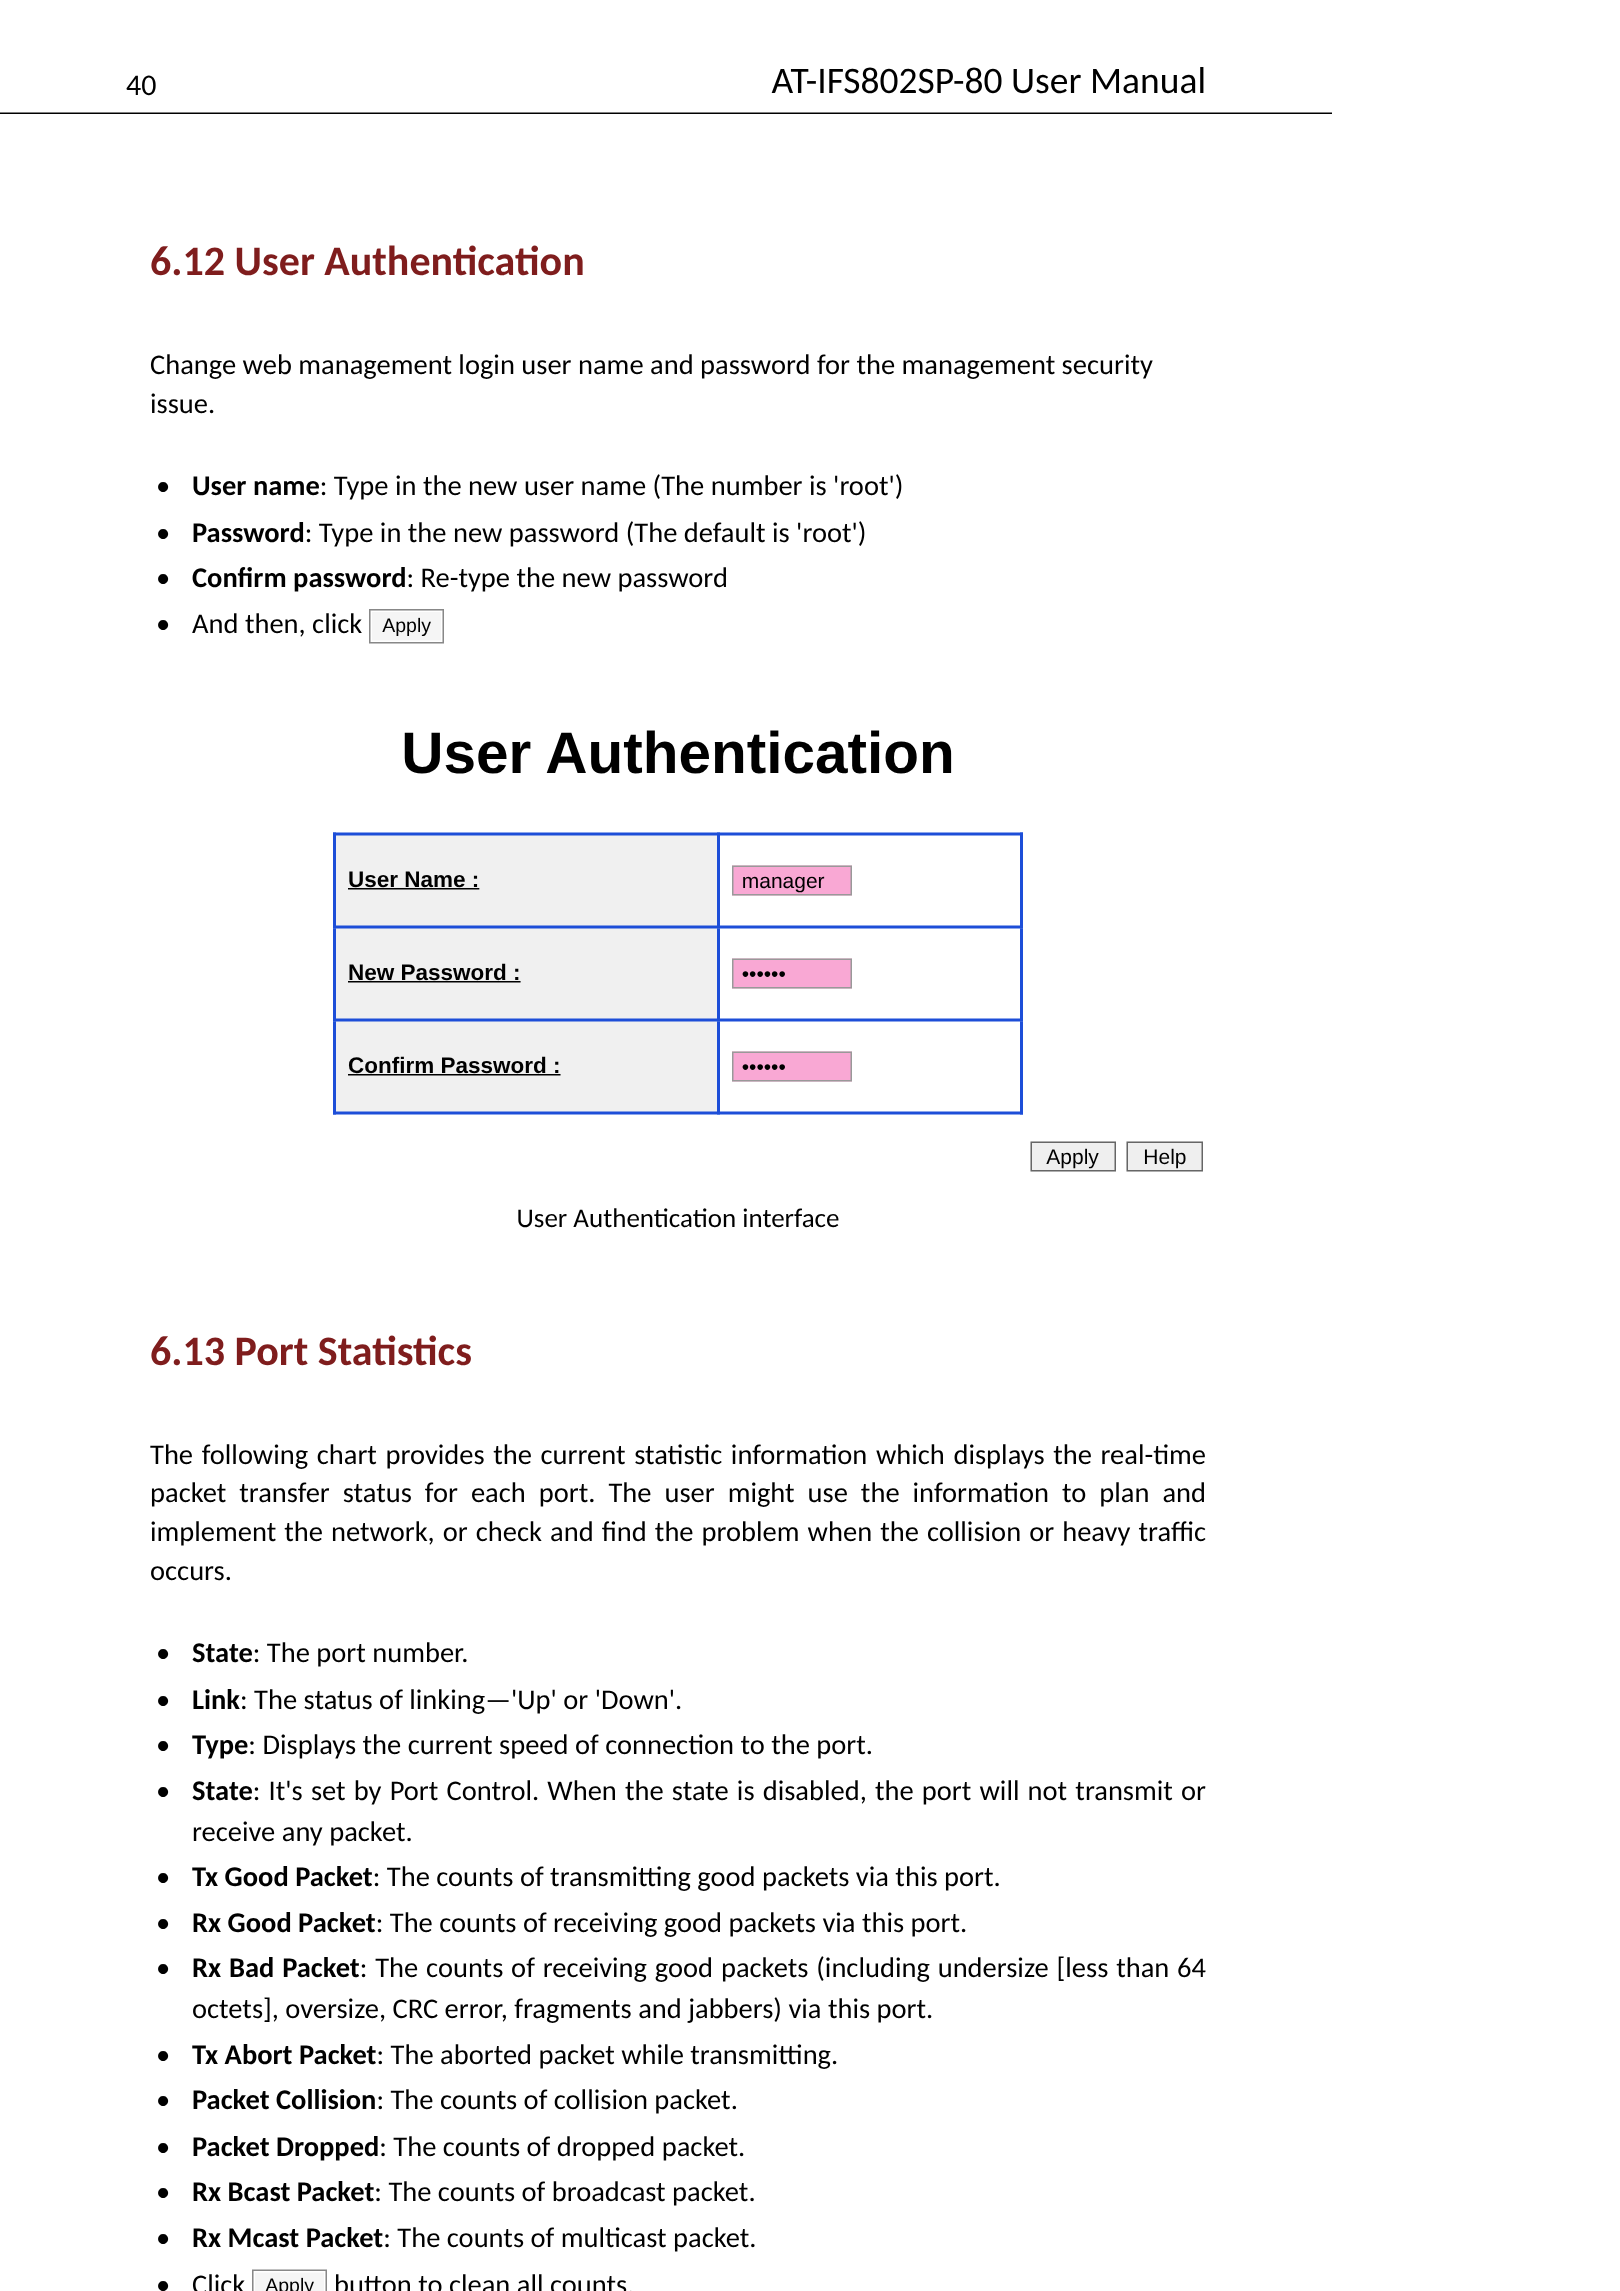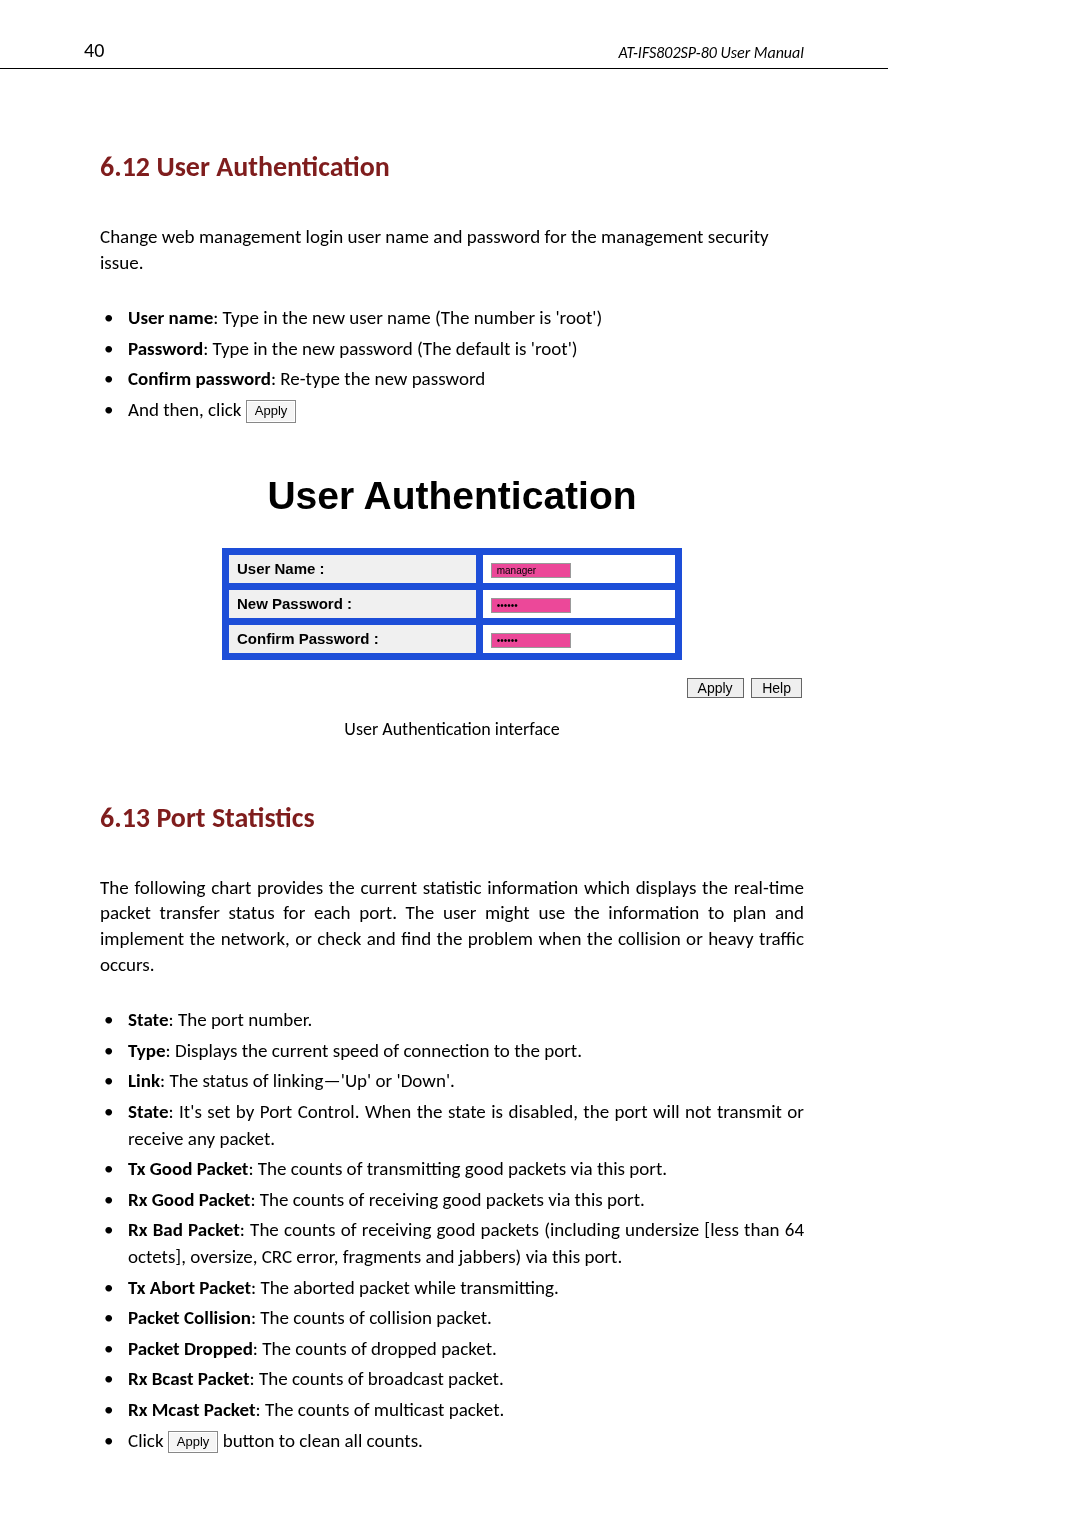--- a/index.html
+++ b/index.html
@@ -1,35 +1,35 @@
 <!DOCTYPE html>
 <html><head>
 <meta charset="utf-8">
 <style>
   * { box-sizing: border-box; margin: 0; padding: 0; }
   html, body { width: 1080px; background: #fff; font-family: "Times New Roman", Georgia, serif; color: #000; }
   .page { width: 888px; min-height: 1527px; padding: 0; position: relative; }
   .header-bar { display: flex; justify-content: space-between; align-items: flex-end; padding: 38px 84px 6px 84px; border-bottom: 1px solid #000; font-family: "Gill Sans", "Gill Sans MT", Calibri, sans-serif; }
   .header-bar .pnum { font-size: 20px; }
-  .header-bar .man { font-size: 16px; font-style: italic; }
+  .header-bar .man { font-size: 25px; }
   .content { padding: 60px 84px 40px 100px; font-family: "Gill Sans", "Gill Sans MT", Calibri, sans-serif; }
   h2.sec { font-family: "Gill Sans", "Gill Sans MT", Calibri, sans-serif; font-weight: 700; color: #7f1d1d; font-size: 28px; margin: 20px 0 40px 0; }
   h2.sec.second { margin-top: 60px; }
   p.intro { font-size: 19px; line-height: 1.35; margin: 0 0 30px 0; }
   p.just { text-align: justify; }
   ul.bullets { list-style: none; margin: 0 0 10px 0; padding: 0; }
   ul.bullets li { position: relative; padding-left: 28px; font-size: 19px; line-height: 1.4; margin-bottom: 4px; text-align: justify; }
   ul.bullets li::before { content: "•"; position: absolute; left: 4px; top: 0; font-size: 19px; color: #000; }
   .btn-inline { display: inline-block; font-family: Arial, sans-serif; font-size: 13px; padding: 1px 8px; border: 1px solid #888; background: #f5f5f5; vertical-align: middle; box-shadow: inset 0 0 0 1px #fff; }
   .figure { text-align: center; margin: 20px 0 10px 0; }
   .figtitle { font-family: Arial, Helvetica, sans-serif; font-weight: 700; font-size: 39px; margin: 30px 0 30px 0; display: inline-block; }
   table.authtab { border-collapse: collapse; margin: 0 auto; width: 460px; font-family: Tahoma, Arial, sans-serif; font-size: 15px; }
-  table.authtab td { border: 7px solid #1d4ed8; padding: 5px 8px; text-align: left; }
+  table.authtab td { border: 2px solid #1d4ed8; padding: 20px 8px; text-align: left; text-decoration: underline; }
   table.authtab td.lab { background: #f0f0f0; font-weight: 700; width: 56%; }
-  .fakeinput { display: inline-block; border: 1px solid #999; background: #ec4899; padding: 1px 5px; font-family: Tahoma, Arial, sans-serif; font-size: 10px; min-width: 80px; }
+  .fakeinput { display: inline-block; border: 1px solid #999; background: #f9a8d4; padding: 1px 5px; font-family: Tahoma, Arial, sans-serif; font-size: 14px; min-width: 80px; }
   .formbtns { text-align: right; margin: 18px 0 6px 0; }
   .formbtn { display: inline-block; font-family: Tahoma, Arial, sans-serif; font-size: 14px; padding: 1px 10px; border: 1px solid #666; background: #efefef; margin: 0 2px; }
   .caption { font-size: 18px; margin: 20px 0 10px 0; }
   b { font-weight: 700; }
 </style>
 </head>
 <body>
 <div class="page">
 
 <div class="header-bar">
@@ -74,22 +74,22 @@
     </div>
     <div class="caption">User Authentication interface</div>
   </div>
 
   <h2 class="sec second">6.13  Port Statistics</h2>
 
   <p class="intro just">The following chart provides the current statistic information which displays the real-time packet transfer status for each port. The user might use the information to plan and implement the network, or check and find the problem when the collision or heavy traffic occurs.</p>
 
   <ul class="bullets">
     <li><b>State</b><span>: The port number.</span></li>
+    <li><b>Link</b><span>: The status of linking—'Up' or 'Down'.</span></li>
     <li><b>Type</b><span>: Displays the current speed of connection to the port.</span></li>
-    <li><b>Link</b><span>: The status of linking—'Up' or 'Down'.</span></li>
     <li><b>State</b><span>: It's set by Port Control. When the state is disabled, the port will not transmit or receive any packet.</span></li>
     <li><b>Tx Good Packet</b><span>: The counts of transmitting good packets via this port.</span></li>
     <li><b>Rx Good Packet</b><span>: The counts of receiving good packets via this port.</span></li>
     <li><b>Rx Bad Packet</b><span>: The counts of receiving good packets (including undersize [less than 64 octets], oversize, CRC error, fragments and jabbers) via this port.</span></li>
     <li><b>Tx Abort Packet</b><span>: The aborted packet while transmitting.</span></li>
     <li><b>Packet Collision</b><span>: The counts of collision packet.</span></li>
     <li><b>Packet Dropped</b><span>: The counts of dropped packet.</span></li>
     <li><b>Rx Bcast Packet</b><span>: The counts of broadcast packet.</span></li>
     <li><b>Rx Mcast Packet</b><span>: The counts of multicast packet.</span></li>
     <li><span>Click </span> <span class="btn-inline">Apply</span> <span> button to clean all counts.</span></li>

